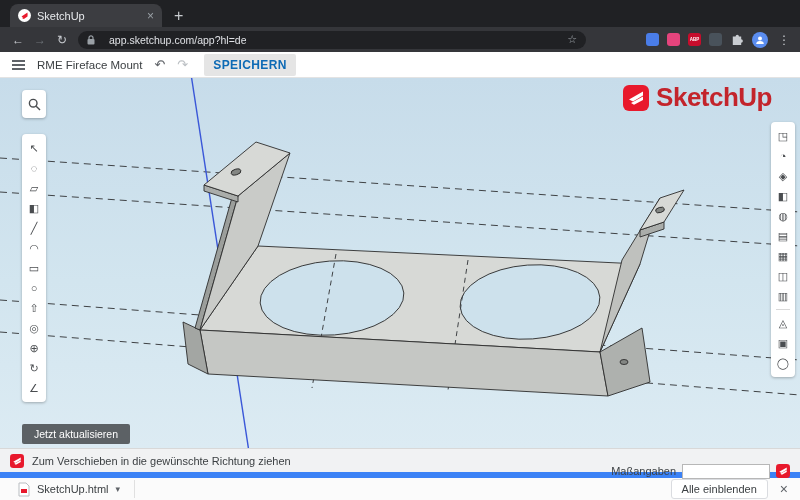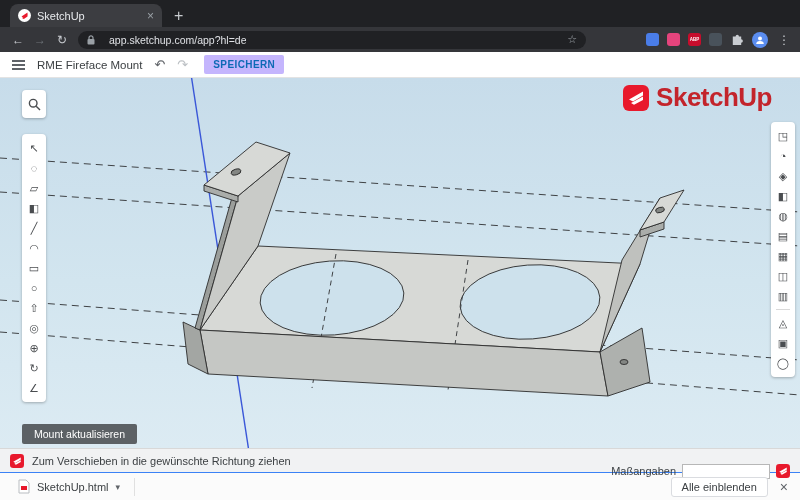--- a/index.html
+++ b/index.html
@@ -29,21 +29,21 @@
   .ext.dark{background:#49525b;}
   .avatar{width:16px;height:16px;border-radius:50%;background:#5b8def;display:flex;align-items:center;justify-content:center;}
   .dots{color:#c9ccd1;font-size:12px;margin-left:2px;}
 
   
   .appbar{height:26px;background:#ffffff;border-bottom:1px solid #e3e3e3;display:flex;
     align-items:center;gap:12px;padding:0 12px;position:relative;z-index:6;}
   .hamburger{width:13px;height:2px;background:#5f6368;box-shadow:0 -4px 0 #5f6368,0 4px 0 #5f6368;}
   .doc-title{font-size:11.5px;font-weight:normal;color:#3c4043;}
   .histbtn{font-size:13px;color:#5f6368;} .histbtn.off{color:#bcc0c4;}
-  .savebtn{background:#c4b5fd;color:#0d6ab5;font-weight:bold;font-size:10px;
+  .savebtn{background:#e5e5e5;color:#0d6ab5;font-weight:bold;font-size:12px;
     letter-spacing:.4px;padding:4px 9px;border-radius:2px;margin-left:4px;}
 
   
   .canvas{position:relative;height:370px;overflow:hidden;
     background:linear-gradient(180deg,#c7dcea 0%,#d2e5ef 55%,#dcebf3 100%);}
   .scene{position:absolute;left:0;top:0;width:800px;height:370px;}
   .palette{position:absolute;background:#fff;border-radius:4px;box-shadow:0 1px 3px rgba(0,0,0,.28);
     display:flex;flex-direction:column;align-items:center;z-index:4;}
   .searchbox{left:22px;top:12px;width:24px;height:28px;justify-content:center;}
   .toolbox{left:22px;top:56px;width:24px;padding:4px 0;}
@@ -58,21 +58,21 @@
 
   
   .statusbar{height:24px;background:#f1f2f3;border-top:1px solid #d8d8d8;display:flex;
     align-items:center;gap:8px;padding:4px 10px;}
   .hint{font-size:11px;color:#3c4043;}
   .meas{margin-left:auto;display:flex;align-items:center;gap:6px;margin-top:21px;}
   .meas-label{font-size:11px;color:#3c4043;}
   .meas-input{width:88px;height:15px;border:1px solid #b7b7b7;background:#fff;font-size:10px;padding:0 3px;}
 
   
-  .dlbar{height:28px;background:#fbfbfb;border-top:1px solid #3b82f6;display:flex;align-items:center;padding:0 8px;}
+  .dlbar{height:28px;background:#fbfbfb;border-top:6px solid #3b82f6;display:flex;align-items:center;padding:0 8px;}
   .dlitem{display:flex;align-items:center;gap:7px;padding:3px 10px;}
   .dlname{font-size:11px;color:#3c4043;}
   .dlcaret{font-size:9px;color:#5f6368;}
   .dlsep{width:1px;height:18px;background:#e0e0e0;margin-left:4px;}
   .dlright{margin-left:auto;display:flex;align-items:center;gap:12px;padding-right:4px;}
   .showall{font-size:11px;color:#3c4043;border:1px solid #dadce0;border-radius:3px;padding:3px 10px;background:#fff;}
   .dlclose{font-size:14px;color:#5f6368;line-height:1;}
 </style>
 </head>
 <body>
@@ -211,21 +211,21 @@
 
   <div class="logo">
     <svg width="26" height="26" viewBox="0 0 26 26">
       <rect x="0" y="0" width="26" height="26" rx="6" fill="#e8192c"></rect>
       <polygon points="6,14.5 20,6.5 20,10.5 10,16.5" fill="#ffffff"></polygon>
       <polygon points="8,18 20,11.5 20,15 11,19.8" fill="#ffffff"></polygon>
     </svg>
     <span class="wordmark">SketchUp</span>
   </div>
 
-  <span class="updatebtn">Mount aktualisieren</span>
+  <span class="updatebtn">Jetzt aktualisieren</span>
 </div>
 
 <div class="statusbar">
   <svg width="14" height="14" viewBox="0 0 26 26">
     <rect x="0" y="0" width="26" height="26" rx="6" fill="#e8192c"></rect>
     <polygon points="6,14.5 20,6.5 20,10.5 10,16.5" fill="#ffffff"></polygon>
     <polygon points="8,18 20,11.5 20,15 11,19.8" fill="#ffffff"></polygon>
   </svg>
   <span class="hint">Zum Verschieben in die gewünschte Richtung ziehen</span>
   <div class="meas">

